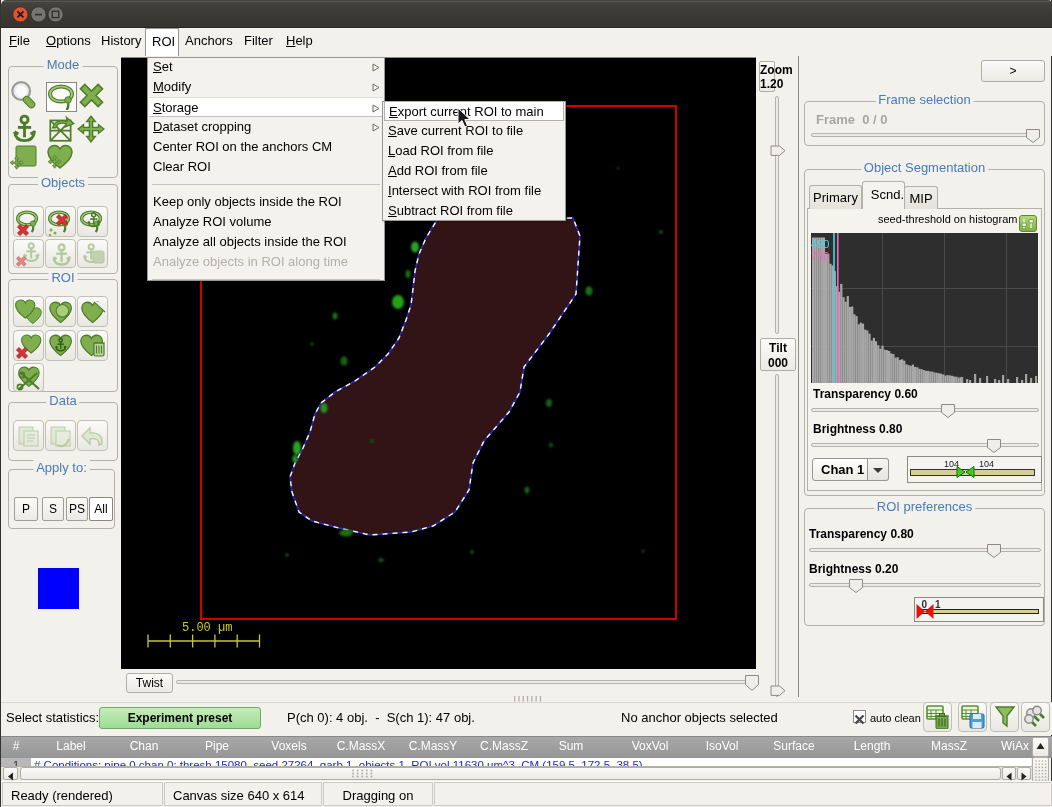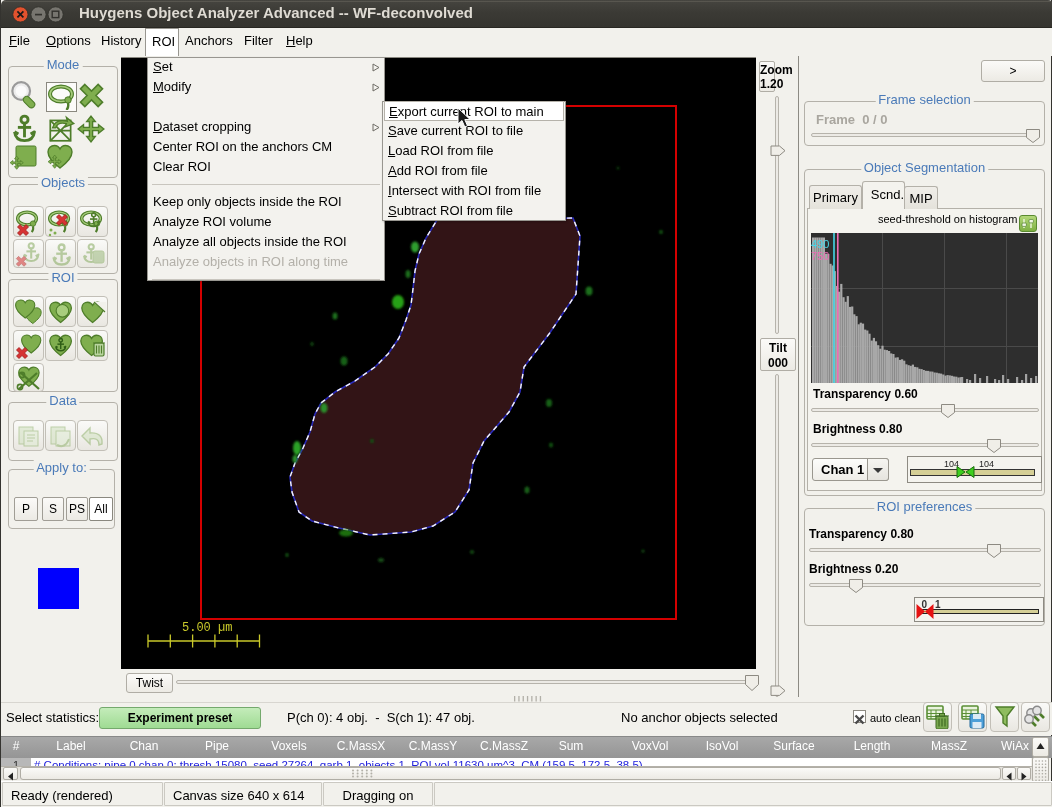--- a/index.html
+++ b/index.html
@@ -22,21 +22,20 @@
 <div class="abs" style="left:0;top:0;width:1052px;height:28px;background:linear-gradient(#464540,#3b3a35 45%,#35342f);border-bottom:1px solid #282722;border-radius:5px 5px 0 0">
  <div class="abs" style="left:2px;top:1px;right:2px;height:1px;background:#58564f;border-radius:5px 5px 0 0"></div>
  <svg class="abs" style="left:11px;top:6px" width="66" height="17">
   <circle cx="8.4" cy="8.4" r="7.6" fill="#e2522e" stroke="#2f2e2a" stroke-width="0.8"></circle>
   <path d="M5.4 5.4 L11.4 11.4 M11.4 5.4 L5.4 11.4" stroke="#191919" stroke-width="1.7"></path>
   <circle cx="26.5" cy="8.4" r="7.6" fill="#77756f" stroke="#2f2e2a" stroke-width="0.8"></circle>
   <path d="M23 8.6 h7" stroke="#32312d" stroke-width="1.7"></path>
   <circle cx="43.6" cy="8.4" r="7.6" fill="#77756f" stroke="#2f2e2a" stroke-width="0.8"></circle>
   <rect x="40.2" y="5.2" width="6.6" height="6.4" fill="none" stroke="#32312d" stroke-width="1.4"></rect>
  </svg>
- <div class="abs bold" style="left:78px;top:4px;font-size:15px;color:#dfdbd3">Huygens Object Analyzer Advanced -- WF-deconvolved</div>
 </div>
 
 <div class="abs" style="left:0;top:28px;width:1052px;height:28px;background:#f2f1ec">
 <div class="abs" style="left:8px;top:5px;font-size:13px"><u>F</u>ile</div>
 <div class="abs" style="left:45px;top:5px;font-size:13px"><u>O</u>ptions</div>
 <div class="abs" style="left:100px;top:5px;font-size:13px">History</div>
 <div class="abs" style="left:150px;top:5px;font-size:13px">ROI</div>
 <div class="abs" style="left:184px;top:5px;font-size:13px">Anchors</div>
 <div class="abs" style="left:243px;top:5px;font-size:13px">Filter</div>
 <div class="abs" style="left:285px;top:5px;font-size:13px"><u>H</u>elp</div>
@@ -646,20 +645,23 @@
       <div class="abs" style="left:50%;transform:translateX(-50%);top:5px;font-size:13px;white-space:nowrap">Dragging on</div>
     </div>
 <div class="abs" style="left:433px;top:782px;width:618px;height:24px;border:1px solid #cbc9c2;border-radius:1px"></div>
 <div class="menu" style="left:146px;top:57px;width:238px;height:224px">
 <div class="mi" style="top:-1px;"><u>S</u>et<svg class="sub" width="8" height="9">
           <path d="M1 1 L7 4.5 L1 8 Z" fill="#f3f2ee" stroke="#6f6d66"></path>
         </svg></div>
 <div class="mi" style="top:19px;"><u>M</u>odify<svg class="sub" width="8" height="9">
           <path d="M1 1 L7 4.5 L1 8 Z" fill="#f3f2ee" stroke="#6f6d66"></path>
         </svg></div>
+<div class="mi" style="top:39px;background:#fff;border-top:1px solid #e0ded8;border-bottom:1px solid #c5c2bb;"><u>S</u>torage<svg class="sub" width="8" height="9">
+          <path d="M1 1 L7 4.5 L1 8 Z" fill="#f3f2ee" stroke="#6f6d66"></path>
+        </svg></div>
 <div class="mi" style="top:59px;"><u>D</u>ataset cropping<svg class="sub" width="8" height="9">
           <path d="M1 1 L7 4.5 L1 8 Z" fill="#f3f2ee" stroke="#6f6d66"></path>
         </svg></div>
 <div class="mi" style="top:79px;">Center ROI on the anchors CM</div>
 <div class="mi" style="top:99px;">Clear ROI</div>
 <div class="mi" style="top:134px;">Keep only objects inside the ROI</div>
 <div class="mi" style="top:154px;">Analyze ROI volume</div>
 <div class="mi" style="top:174px;">Analyze all objects inside the ROI</div>
 <div class="mi" style="top:194px;color:#b3b0a9">Analyze objects in ROI along time</div>
 <div class="mi" style="top:228px;">Help on Regions of Interest</div>

